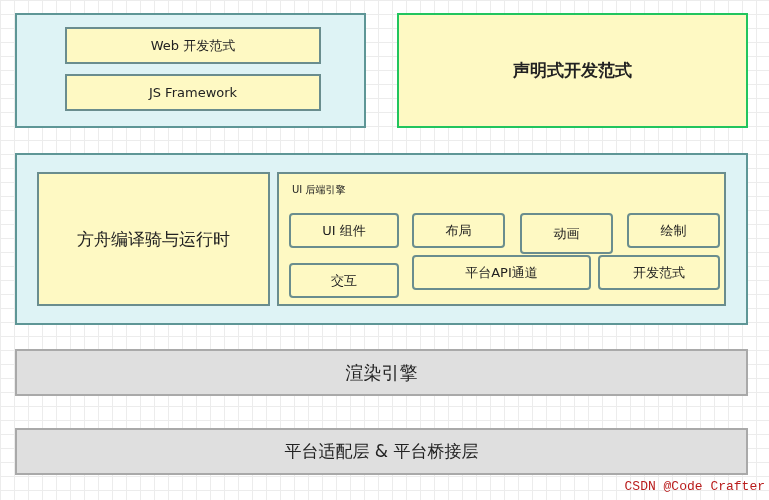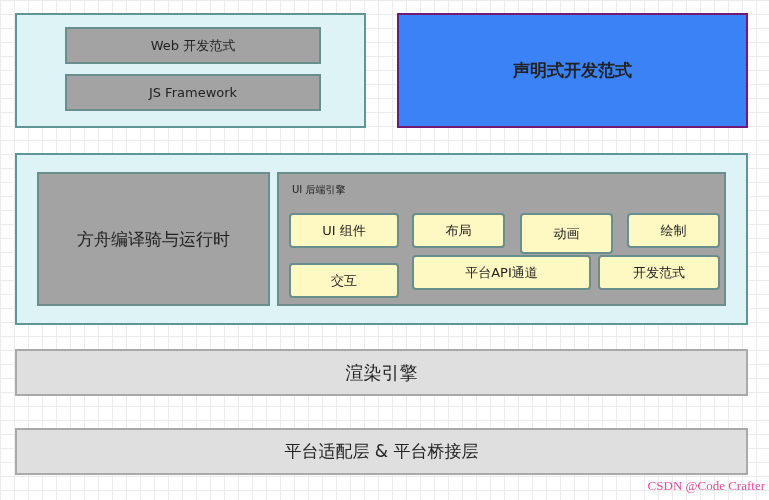--- a/index.html
+++ b/index.html
@@ -8,27 +8,27 @@
     background-color: #ffffff;
     background-image:
       linear-gradient(to right, #ececec 1px, transparent 1px),
       linear-gradient(to bottom, #ececec 1px, transparent 1px);
     background-size: 14px 14px;
     font-family: "DejaVu Sans", "Liberation Sans", sans-serif;
     color: #222;
   }
   .box { position: absolute; box-sizing: border-box; display: flex; align-items: center; justify-content: center; text-align: center; }
   .teal { background: #def3f5; border: 2px solid #5e9696; }
-  .green { background: #3b82f6; border: 2px solid #701a75; }
-  .white { background: #a3a3a3; border: 2px solid #6a8d8e; }
+  .green { background: #fef9c3; border: 2px solid #22c55e; }
+  .white { background: #fef9c3; border: 2px solid #6a8d8e; }
   .pill { background: #fef9c3; border: 2px solid #6a8d8e; border-radius: 4px; font-size: 13px; }
   .gray { background: #dfdfdf; border: 2px solid #a9a9a9; font-size: 18px; font-weight: normal; }
   .sm { font-size: 13px; }
   .label { position: absolute; font-size: 10px; }
-  .watermark { position: absolute; right: 4px; bottom: 6px; font-family: Liberation Serif, serif; font-size: 13px; color: #ec4899; }
+  .watermark { position: absolute; right: 4px; bottom: 6px; font-family: Liberation Mono, monospace; font-size: 13px; color: #b91c1c; }
 </style>
 </head>
 <body>
 
 <div class="box teal" style="left:15px;top:13px;width:351px;height:115px;"></div>
 <div class="box white sm" style="left:65px;top:27px;width:256px;height:37px;">Web 开发范式</div>
 <div class="box white sm" style="left:65px;top:74px;width:256px;height:37px;">JS Framework</div>
 
 <div class="box green" style="left:397px;top:13px;width:351px;height:115px;font-size:17px;font-weight:bold;">声明式开发范式</div>
 

